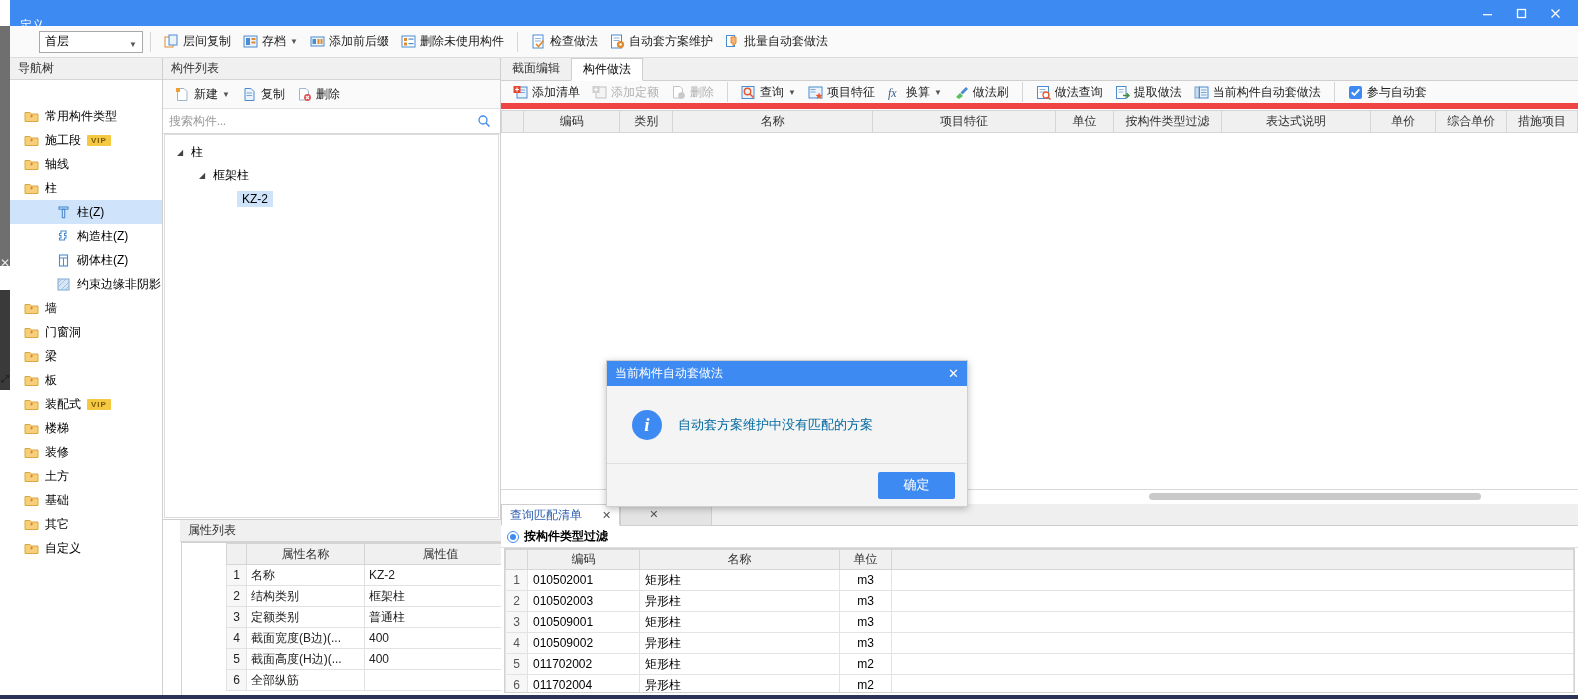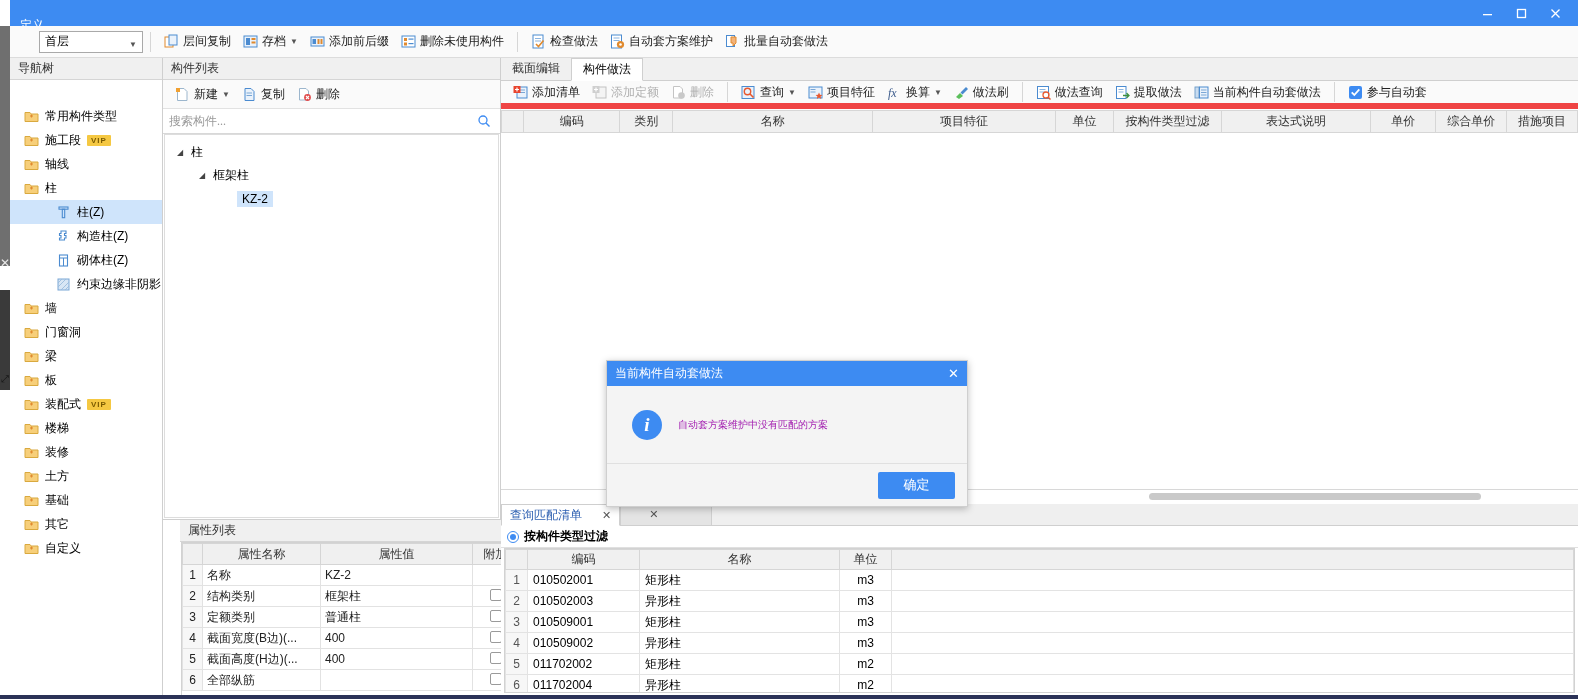--- a/index.html
+++ b/index.html
@@ -88,21 +88,21 @@
   .tree-row.l0 { padding-left:12px; }
   .tree-row.l1 { padding-left:34px; }
   .tree-row.l2 { padding-left:58px; }
   .tri { width:9px; color:#444; font-size:8px; margin-right:5px; }
   .chip-sel { background:#cfe4fb; padding:1px 5px; }
 
   
   .prop-panel { position:absolute; left:180px; top:520px; width:338px; height:179px; background:#fff;
      border-right:1px solid #cfcfcf; }
   .prop-grid { position:absolute; top:22px; left:1px; right:1px; bottom:0; border:1px solid #d2d2d2; background:#fff; }
-  table.grid { border-collapse:collapse; width:100%; table-layout:fixed; font-size:12px; }
+  table.grid { border-collapse:collapse; width:100%; table-layout:fixed; font-size:12px;margin-left:44px; }
   table.grid th { background:#f0f0f0; border:1px solid #d5d5d5; height:21px; font-weight:normal; color:#333; }
   table.grid td { border:1px solid #e2e2e2; height:21px; padding:0 4px; color:#222; }
   td.rownum { background:#f7f7f7; text-align:center; color:#444; width:20px; }
   td.pname { color:#2a5db0; padding-left:5px; white-space:nowrap; overflow:hidden; }
   .cbx { width:12px; height:12px; border:1px solid #9a9a9a; border-radius:2px; display:inline-block; background:#fff; }
   .vscroll { position:absolute; right:2px; top:24px; width:8px; bottom:4px; }
   .vscroll i { position:absolute; left:0; width:8px; border-radius:4px; background:#c4c4c4; display:block; }
 
   
   .right-area { position:absolute; left:501px; top:58px; width:1077px; height:641px; background:#fff; }
@@ -144,21 +144,21 @@
   
   .modal { position:absolute; left:606px; top:360px; width:362px; height:147px;
      background:#f4f4f4; border:1px solid #cfcfcf; box-shadow:0 2px 7px rgba(0,0,0,.25); z-index:50; }
   .modal .mhdr { height:25px; background:#3d8bf2; color:#fff; display:flex; align-items:center;
      padding:0 8px; font-size:12px; justify-content:space-between; }
   .modal .mhdr .mx { font-size:13px; }
   .modal .mbody { height:77px; display:flex; align-items:center; padding-left:25px; background:#f4f4f4; }
   .info-ico { width:30px; height:30px; border-radius:50%; background:#3d8bf2; color:#fff;
      display:flex; align-items:center; justify-content:center; font-size:19px; font-family:"Liberation Serif", serif;
      font-style:italic; font-weight:bold; flex:0 0 30px; }
-  .modal .msg { margin-left:16px; font-size:10px; color:#a21caf; }
+  .modal .msg { margin-left:16px; font-size:13px; color:#0369a1; }
   .modal .mfoot { height:43px; border-top:1px solid #e0e0e0; display:flex; align-items:center;
      justify-content:flex-end; padding-right:12px; }
   .btn-primary { background:#3d8bf2; color:#fff; border:none; height:27px; width:77px; font-size:13px;
      font-family:inherit; border-radius:2px; }
 
   
   .footer-strip { position:absolute; left:0; bottom:0; width:1578px; height:4px; background:#2b3257; }
 </style>
 </head>
 <body>

